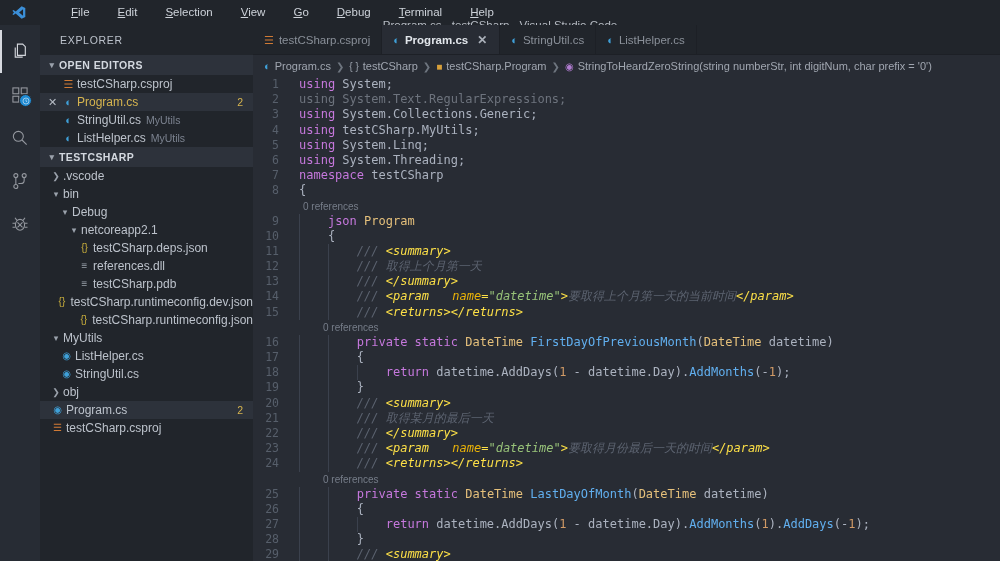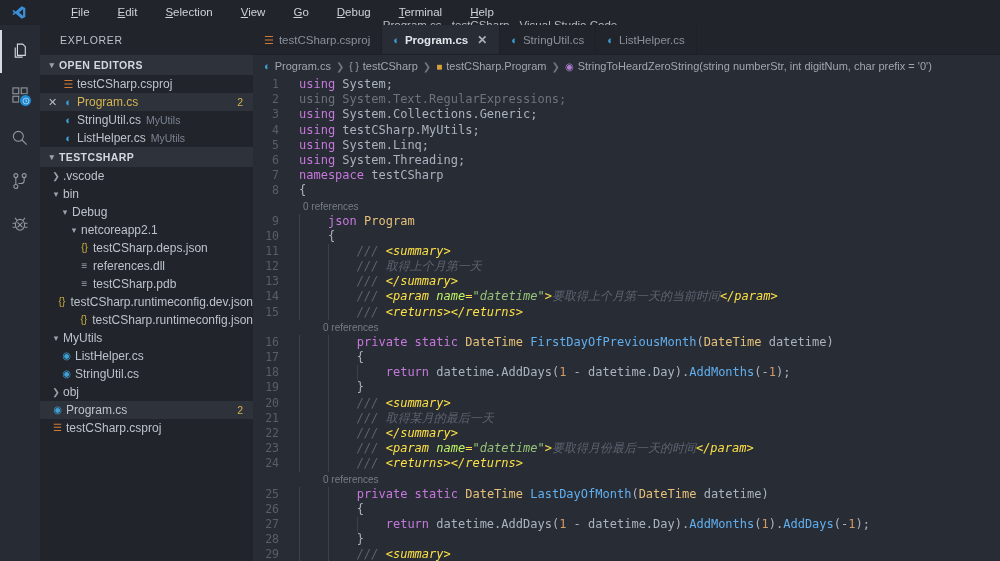--- a/index.html
+++ b/index.html
@@ -193,21 +193,21 @@
   
   .k-using   { color: #c678dd; }
   .plain     { color: #abb2bf; }
   .dim       { color: #6d737d; }
   .t-type    { color: #e5c07b; }
   .t-method  { color: #61afef; }
   .num       { color: #d19a66; }
   .punct     { color: #abb2bf; }
   .cmt       { color: #5c6370; font-style: italic; }
   .xml-tag   { color: #fde047; font-style: italic; }
-  .xml-attr  { color: #bef264; font-style: italic; }
+  .xml-attr  { color: #eab308; font-style: italic; margin-left: 16px; }
   .xml-val   { color: #98c379; font-style: italic; }
 </style>
 </head>
 <body>
 
 <div class="titlebar">
   <div class="vscode-logo">
     <svg width="17" height="17" viewBox="0 0 24 24">
       <path d="M3.5 8.3 L2 9.5 l2.2 2.5 L2 14.5 l1.5 1.2 l3.1 -2.4 l8.4 7.4 l5.2 -2.4 V5.7 l-5.2 -2.4 l-8.4 7.4 Z
                M17 7.3 v9.4 l-5.6 -4.7 Z" fill="#3b8fd8"></path>

